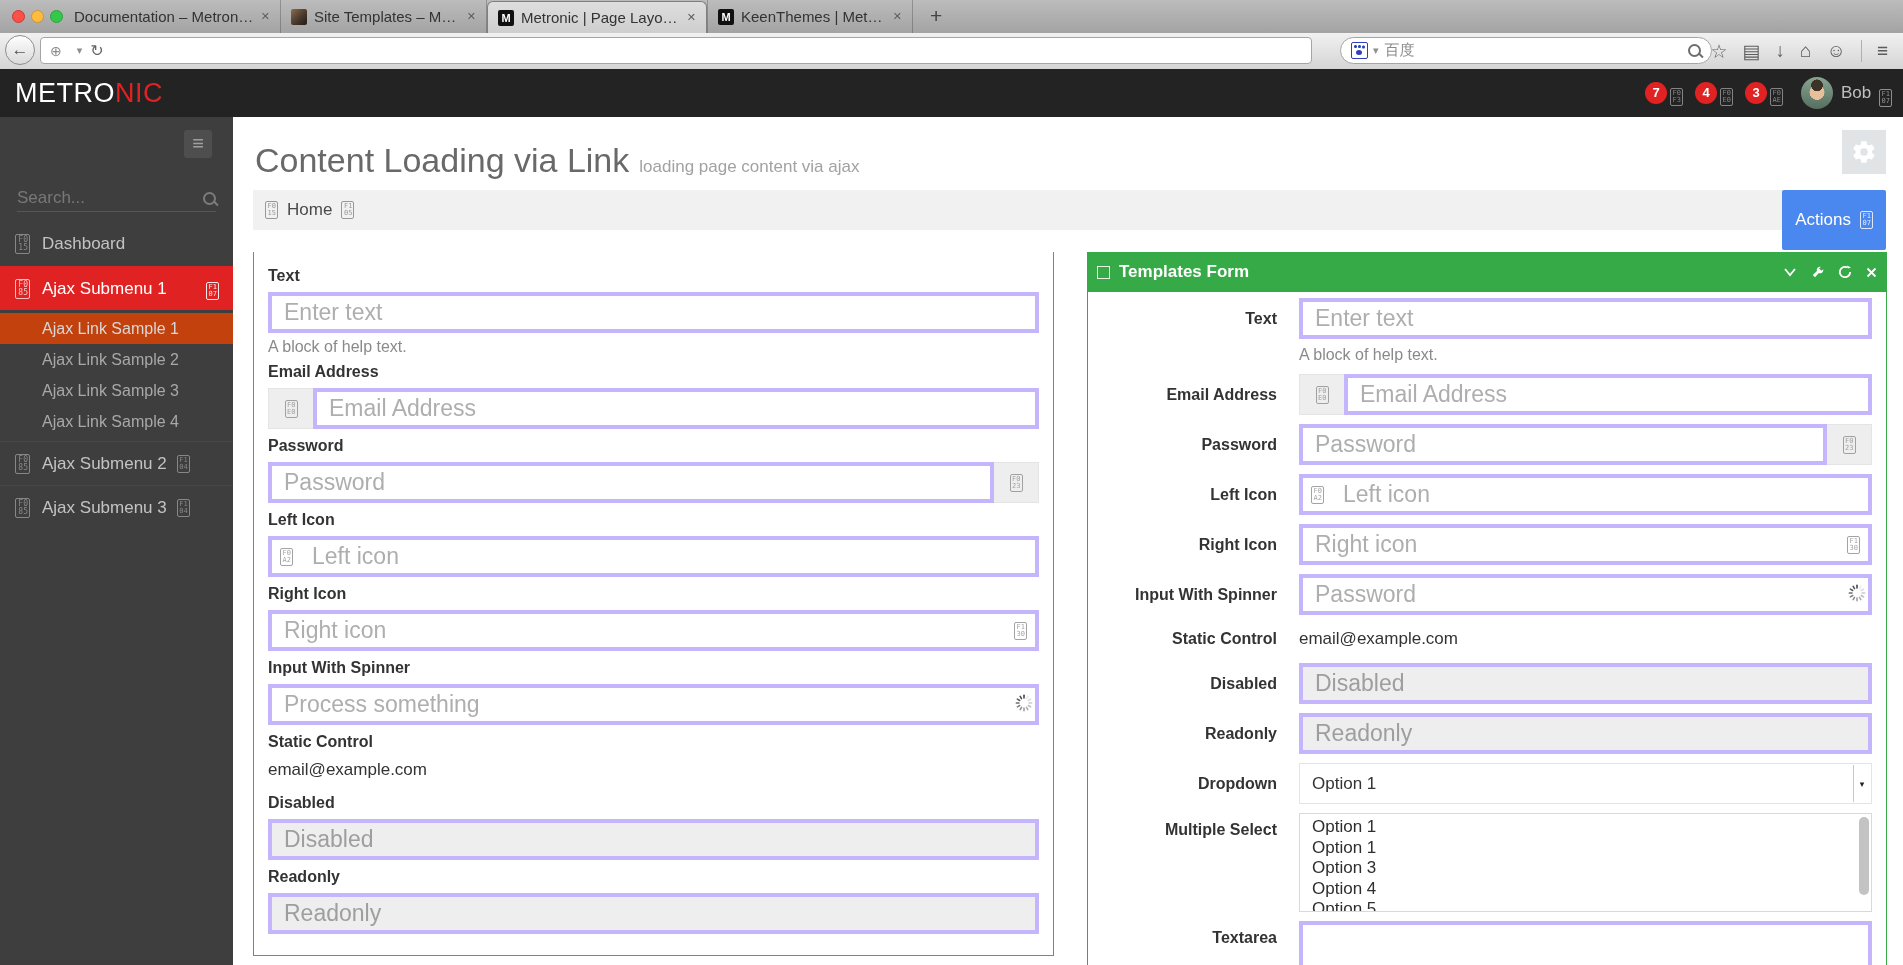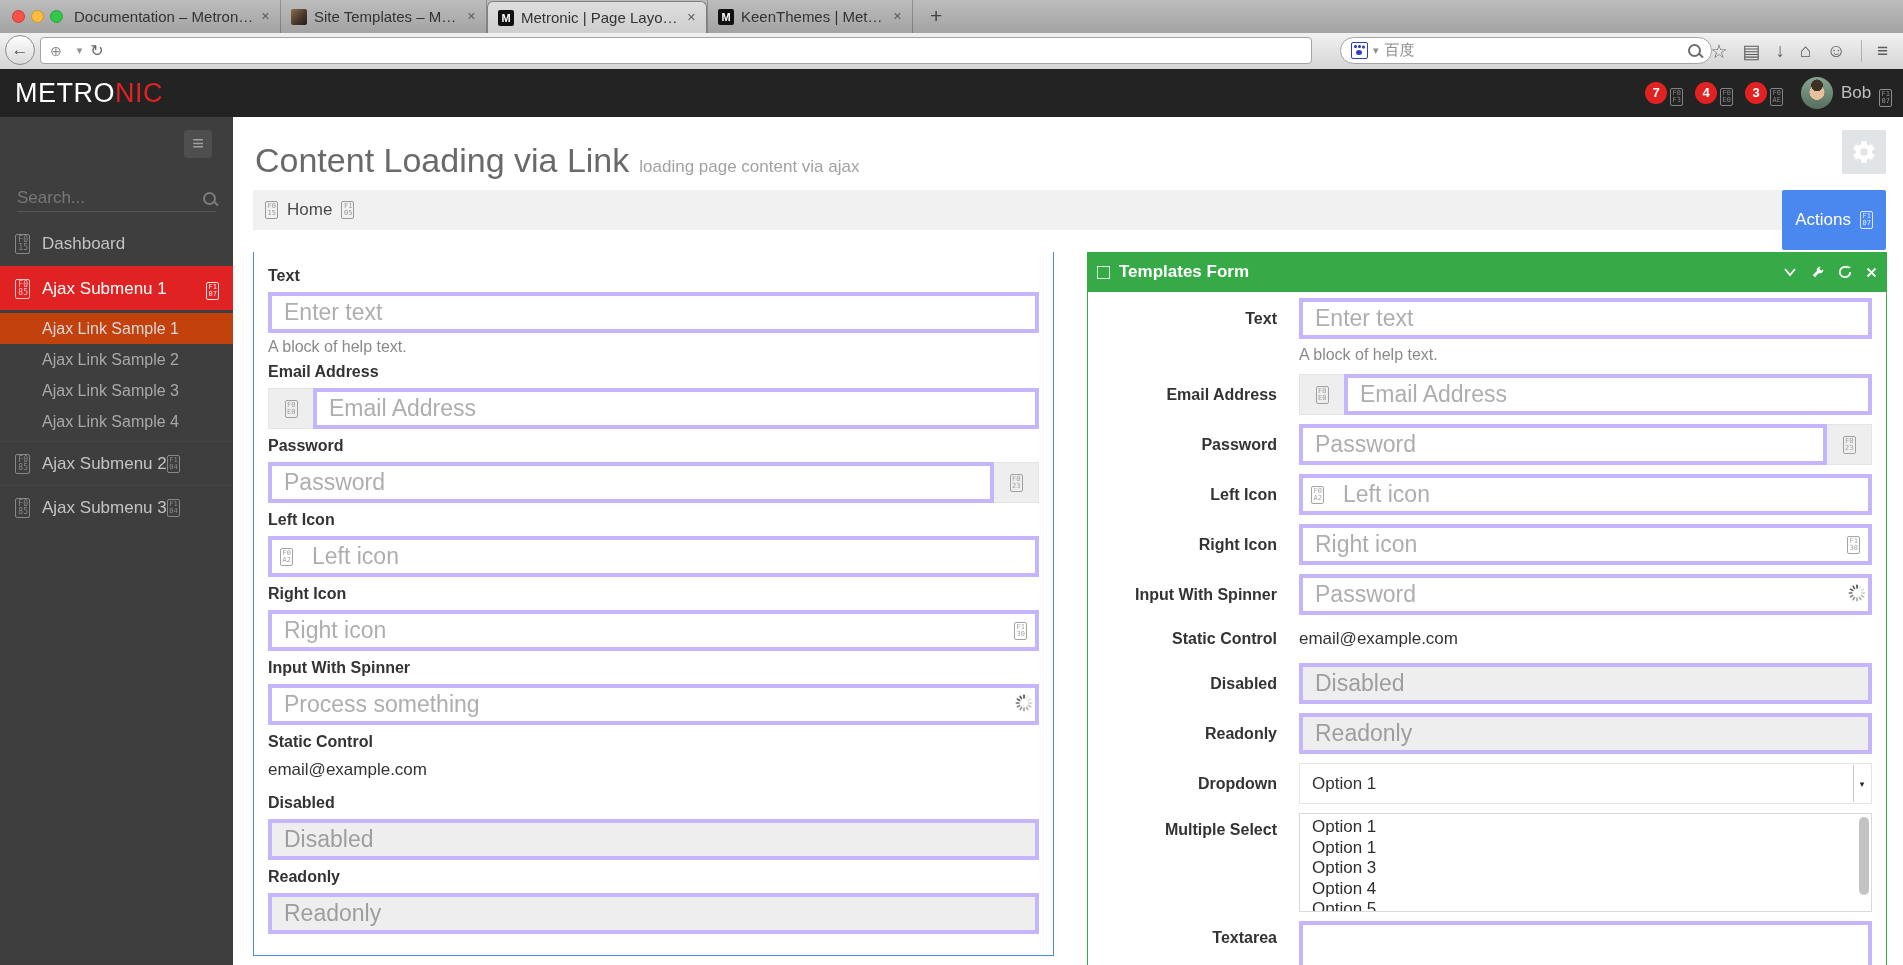--- a/index.html
+++ b/index.html
@@ -76,21 +76,21 @@
   .ssearch .ph{flex:1;color:#787878;font-size:17px}
   .mag.dark{border-color:#7c7c7c}.mag.dark::after{background:#7c7c7c}
   .menu{position:absolute;left:0;top:105px;right:0}
   .mi{position:relative;height:44px;display:flex;align-items:center;padding-left:15px;
       color:#c3c3c3;font-size:17px;border-top:1px solid #474747;box-sizing:border-box}
   .mi:first-child{border-top:none}
   .mi .gbx.lg{color:#8f8f8f;margin-right:12px;flex-shrink:0}
   .mi.active{background:#e02222;color:#fff;border-top-color:#e02222}
   .mi.active .gbx.lg{color:rgba(255,255,255,.8)}
   .mi .edge{position:absolute;right:14px;top:15px}
-  .mi .inline-arrow{color:#8f8f8f}
+  .mi .inline-arrow{margin-left:10px;color:#8f8f8f}
   .submenu{padding:3px 0 4px}
   .smi{height:31px;display:flex;align-items:center;padding-left:42px;color:#a8a8a8;font-size:16px}
   .smi.hl{background:#c2410c;color:#d8d8d8}
   
   .content{position:absolute;left:233px;top:117px;right:0;bottom:0;background:#fff}
   .page-title{position:absolute;left:22px;top:24px;font-size:34px;font-weight:300;color:#696969;white-space:nowrap}
   .page-title .sub{font-size:17px;color:#a2a2a2;margin-left:10px;font-weight:400}
   .gearbtn{position:absolute;right:17px;top:13px;width:44px;height:44px;background:#e1e4e7;
       display:flex;align-items:center;justify-content:center}
   .bcbar{position:absolute;left:20px;right:17px;top:73px;height:40px;background:#f1f1f1}

